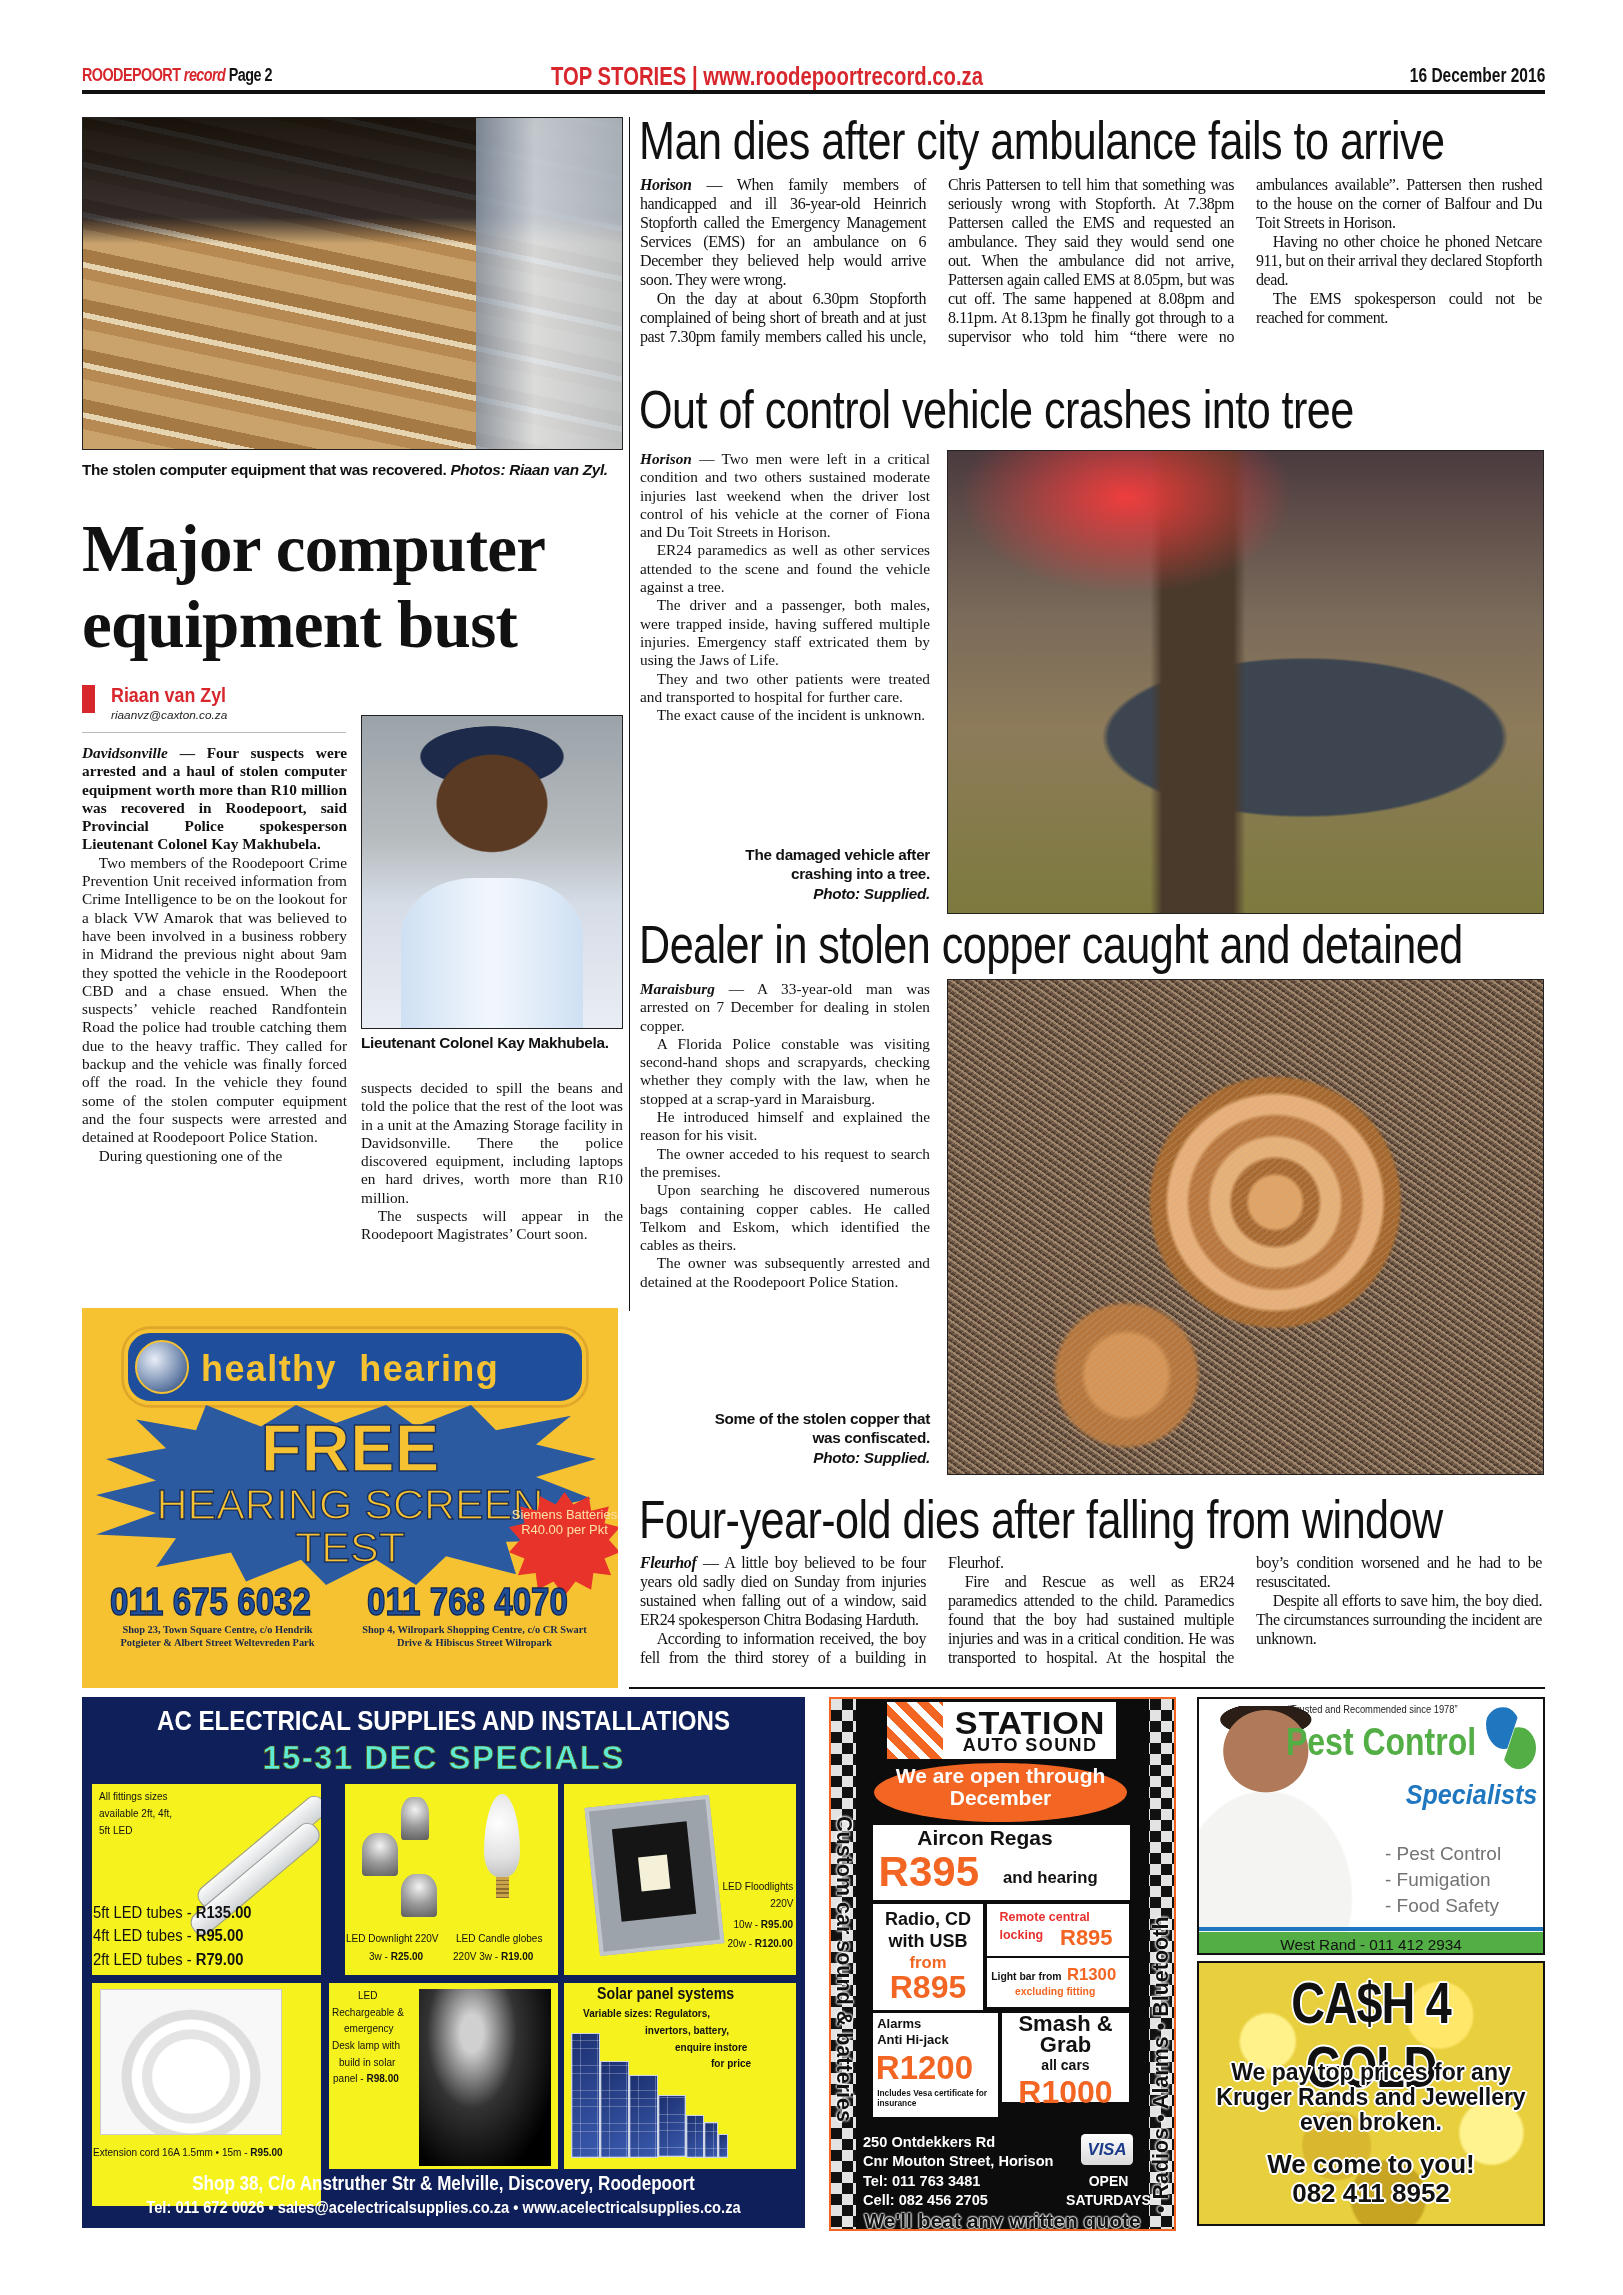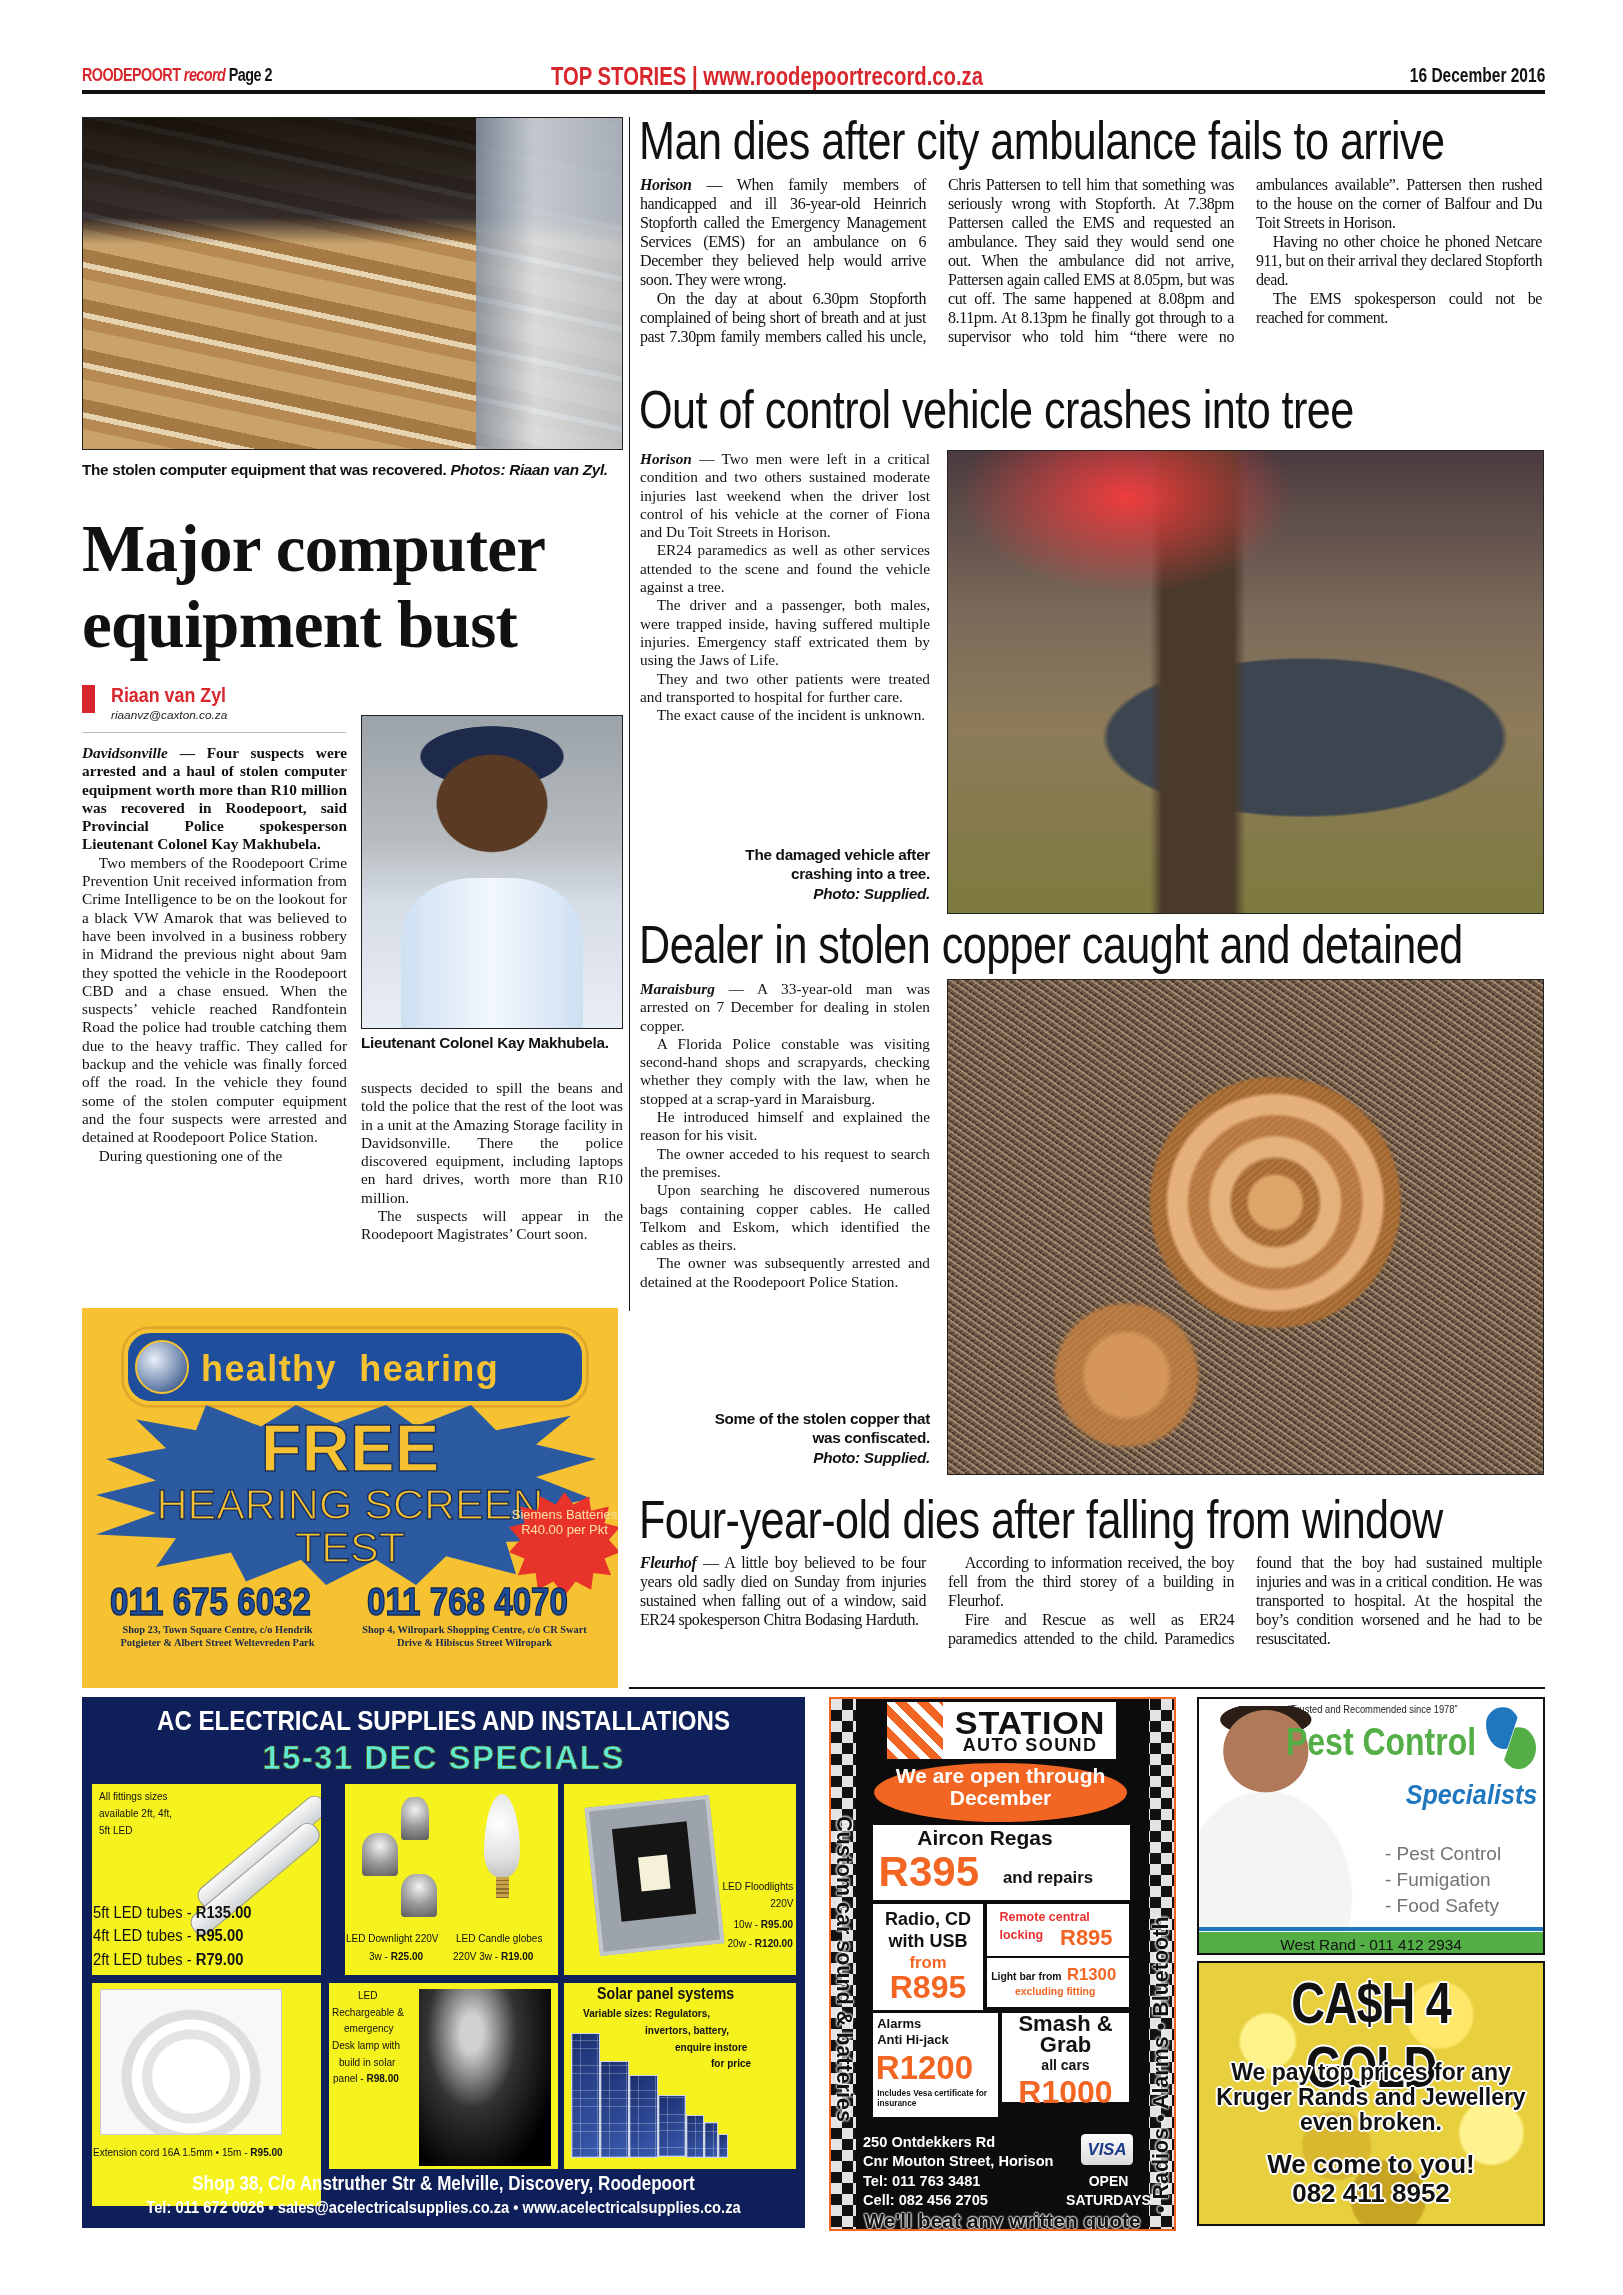--- a/index.html
+++ b/index.html
@@ -223,20 +223,21 @@
   <div>Some of the stolen copper that was confiscated.</div>
   <div><i>Photo: Supplied.</i></div>
 </div>
 <div class="photo" id="photo-copper"></div>
 
 <div class="hl-cond" style="left:639px; top:1490px;">Four-year-old dies after falling from window</div>
 <div class="body cond cols3" style="left:640px; top:1553px; width:902px; height:118px;">
   <p class="lead"><span class="dl">Fleurhof</span> <span>— A little boy believed to be four years old sadly died on Sunday from injuries sustained when falling out of a window, said ER24 spokesperson Chitra Bodasing Harduth.</span></p>
   <p>According to information received, the boy fell from the third storey of a building in Fleurhof.</p>
   <p>Fire and Rescue as well as ER24 paramedics attended to the child. Paramedics found that the boy had sustained multiple injuries and was in a critical condition. He was transported to hospital. At the hospital the boy’s condition worsened and he had to be resuscitated.</p>
+  <p>Despite all efforts to save him, the boy died. The circumstances surrounding the incident are unknown.</p>
 </div>
 
 <div id="ad-hearing" class="abs">
   <div class="logo-pill">
     <div class="logo-circle"></div>
     <div class="logo-text">healthy hearing</div>
   </div>
   <div class="burst"></div>
   <div class="free l1">FREE</div>
   <div class="free l2">HEARING SCREEN</div>
@@ -329,21 +330,21 @@
     <div class="flag"></div>
     <div class="l1">STATION</div>
     <div class="l2">AUTO SOUND</div>
   </div>
   <div class="oval"></div>
   <div class="oval-t">We are open through December</div>
 
   <div class="sbox" style="left:42px; top:126px; width:257px; height:75px;">
     <div class="t" style="left:0; top:1.4px; width:224px; text-align:center; font-size:21px;">Aircon Regas</div>
     <div class="t o" style="left:5.6px; top:22px; font-size:42px; line-height:49px;">R395</div>
-    <div class="t" style="left:130px; top:43px; font-size:16.7px;">and repairs</div>
+    <div class="t" style="left:130px; top:43px; font-size:16.7px;">and hearing</div>
   </div>
 
   <div class="sbox" style="left:42px; top:205px; width:110px; height:106px;">
     <div class="t" style="left:0; top:4.2px; width:110px; text-align:center; font-size:18px; line-height:22px; white-space:normal;">Radio, CD with USB</div>
     <div class="t o" style="left:0; top:49px; width:110px; text-align:center; font-size:16.7px;">from</div>
     <div class="t o" style="left:0; top:64px; width:110px; text-align:center; font-size:32px; line-height:39px;">R895</div>
   </div>
 
   <div class="sbox" style="left:156px; top:205px; width:142px; height:52px;">
     <div class="t r" style="left:12.5px; top:4.2px; font-size:12.5px; width:118px; white-space:normal; line-height:18px;">Remote central locking</div>

